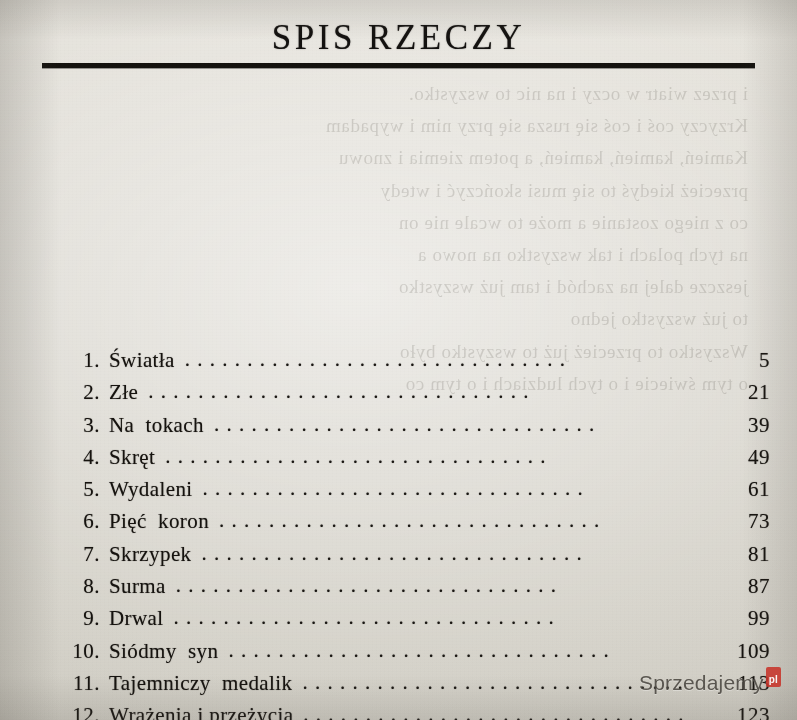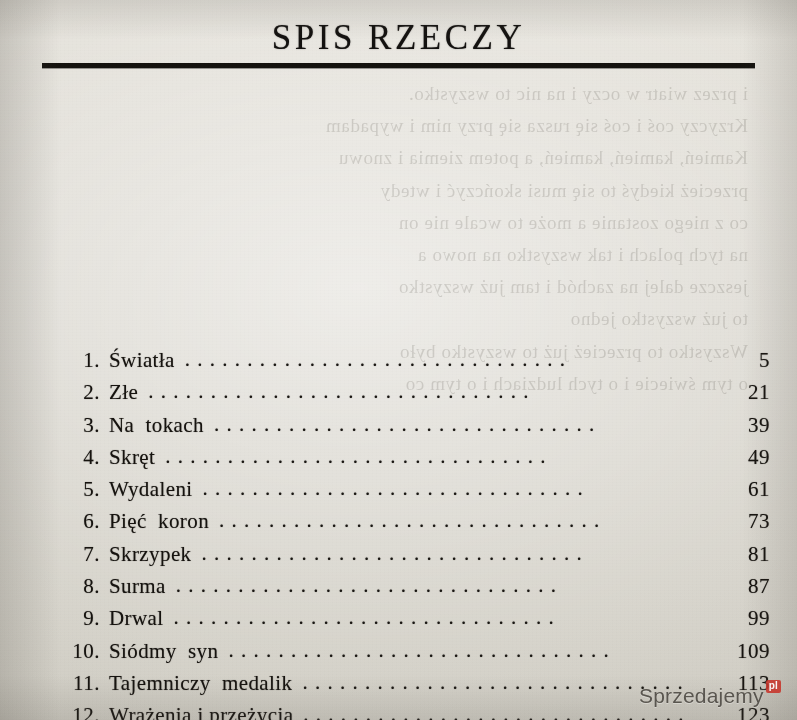--- a/index.html
+++ b/index.html
@@ -130,40 +130,40 @@
     flex: 0 0 auto;
     width: 44px;
     text-align: right;
     letter-spacing: 0.5px;
   }
 
   
   #watermark {
     position: absolute;
     right: 16px;
-    bottom: 12px;
+    bottom: 25px;
     font-family: "Liberation Sans", sans-serif;
     font-size: 21px;
     color: #4b4741;
     letter-spacing: 0.2px;
     opacity: 0.88;
     display: flex;
     align-items: flex-start;
   }
   #watermark .wm-main {
     text-shadow: 0 1px 0 rgba(255,255,255,0.35);
   }
   #watermark .wm-tag {
     margin-left: 2px;
     margin-top: -4px;
     background: #c8352b;
     color: #fff;
     font-size: 10px;
     line-height: 12px;
-    padding: 0 3px 1px 3px;
+    padding: 7px 3px 1px 3px;
     border-radius: 2px;
     font-weight: bold;
   }
 </style>
 </head>
 <body>
 
 <div id="page">
 
   <div id="bleed">

